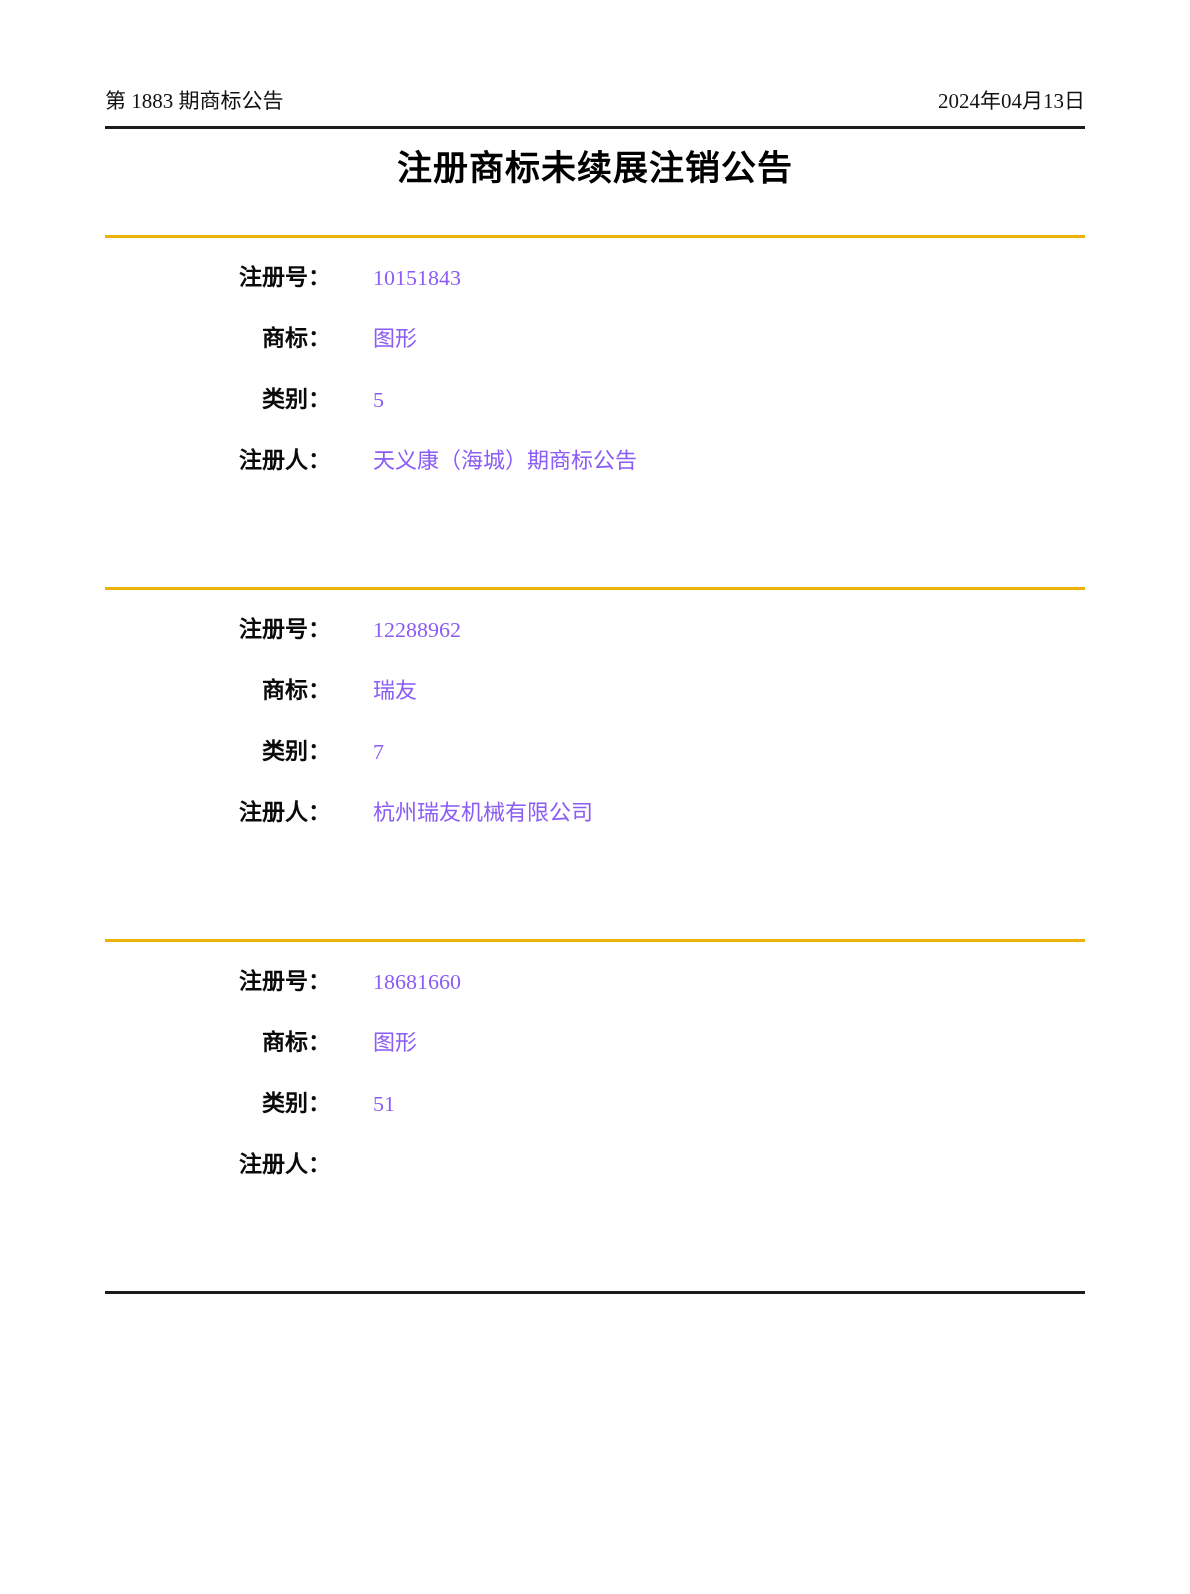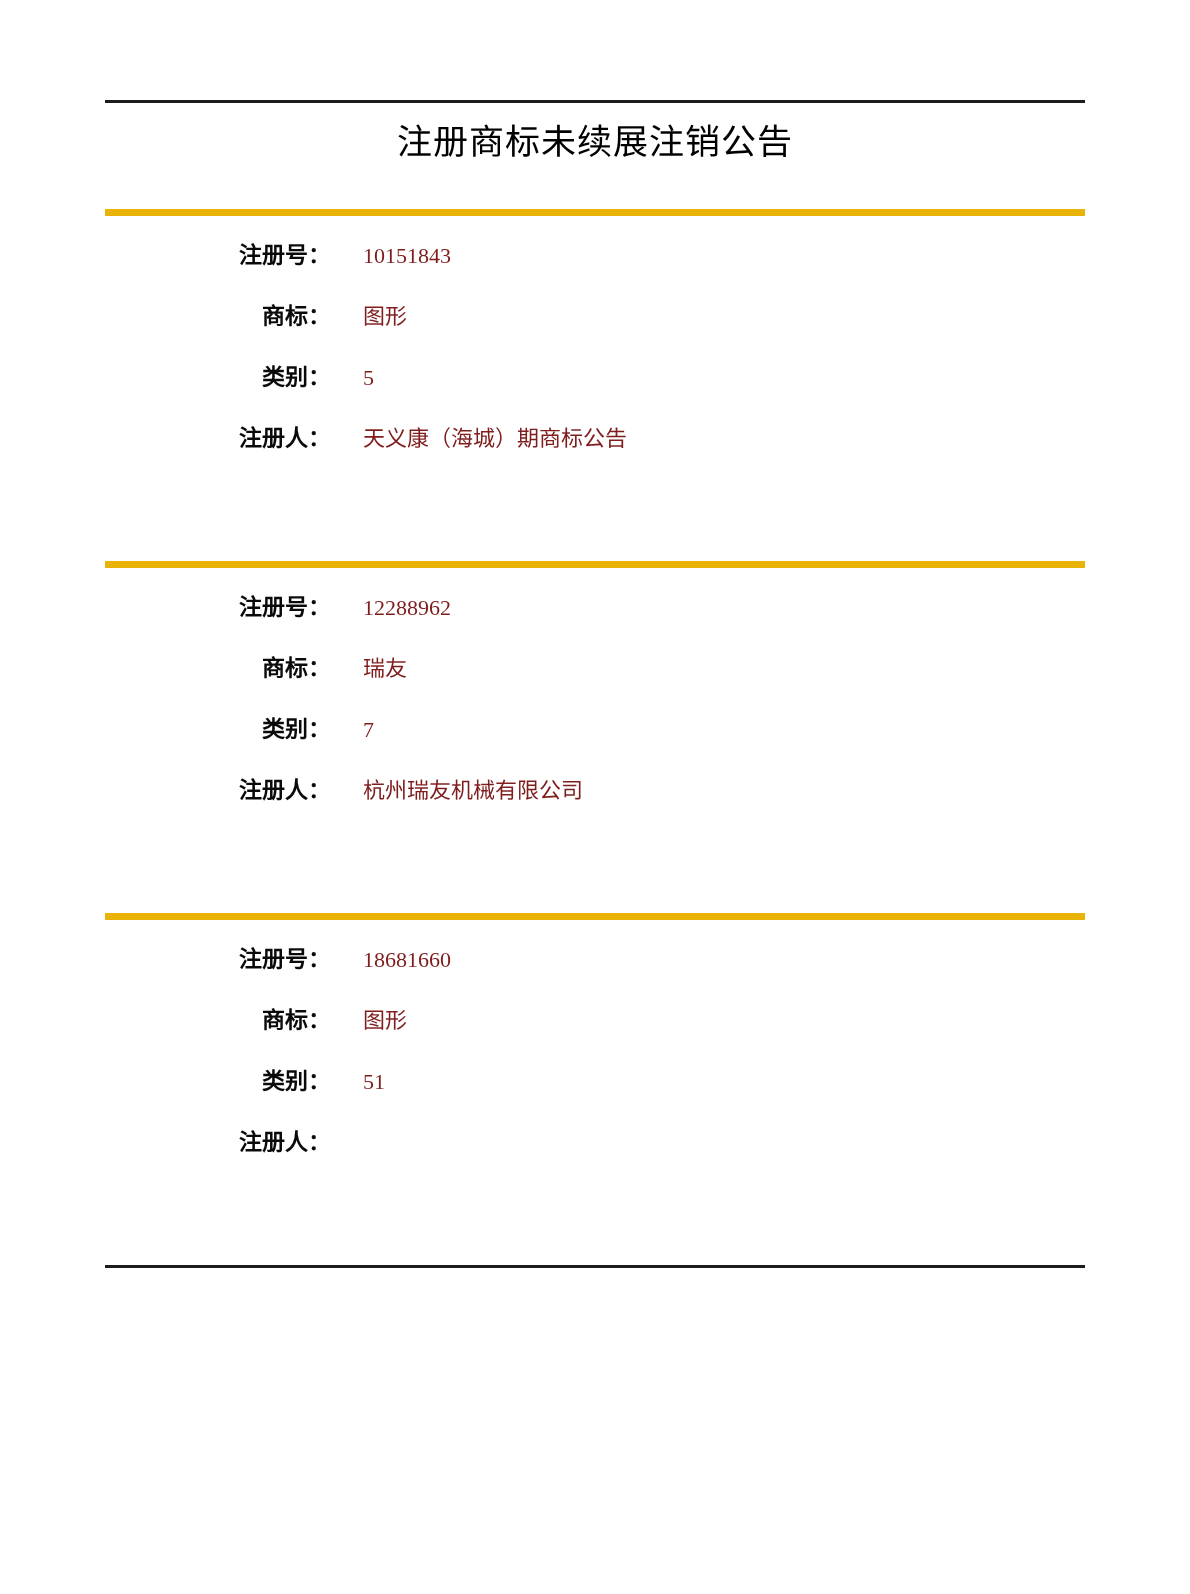--- a/index.html
+++ b/index.html
@@ -28,72 +28,76 @@
     color: #111111;
   }
   .header-rule {
     border-top: 3px solid #1c1c1c;
     margin-top: 12px;
   }
   .doc-title {
     margin: 16px 0 0 0;
     text-align: center;
     font-size: 35px;
-    font-weight: normal;
+    font-weight: bold;
     letter-spacing: 1px;
     line-height: 48px;
     color: #000000;
   }
   .doc-intro {
     margin: 24px 0 0 0;
     font-size: 28px;
     font-weight: bold;
     line-height: 47px;
     text-indent: 2em;
     text-align: justify;
     color: #000000;
   }
   .records {
     margin-top: 42px;
     border-bottom: 3px solid #1c1c1c;
   }
   .record {
     box-sizing: border-box;
-    border-top: 7px solid #eab308;
+    border-top: 3px solid #eab308;
     height: 352px;
     padding-top: 20px;
   }
   .row {
     display: flex;
     align-items: baseline;
     height: 24px;
     margin-bottom: 37px;
   }
   .label {
     display: inline-block;
     width: 226px;
     text-align: right;
     font-weight: bold;
     font-size: 23px;
     color: #0a0a0a;
     white-space: nowrap;
   }
   .value {
-    margin-left: 32px;
+    margin-left: 42px;
     font-size: 22px;
-    color: #7f1d1d;
+    color: #8b5cf6;
     white-space: nowrap;
     text-align: right;
   }
 </style>
 </head>
 <body>
 
 <div class="page">
 
+  <header class="doc-header">
+    <span>第 1883 期商标公告</span>
+    <span>2024年04月13日</span>
+  </header>
 
   <div class="header-rule"></div>
 
   <h1 class="doc-title">注册商标未续展注销公告</h1>
 
 
   <section class="records">
 
     <article class="record">
       <div class="row">

